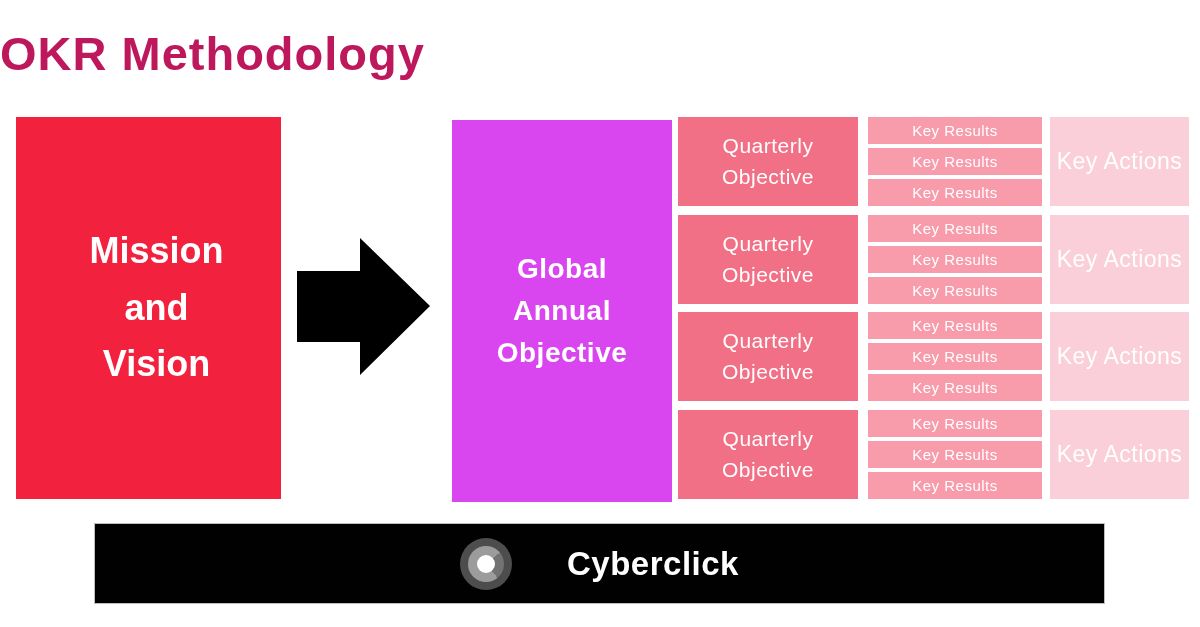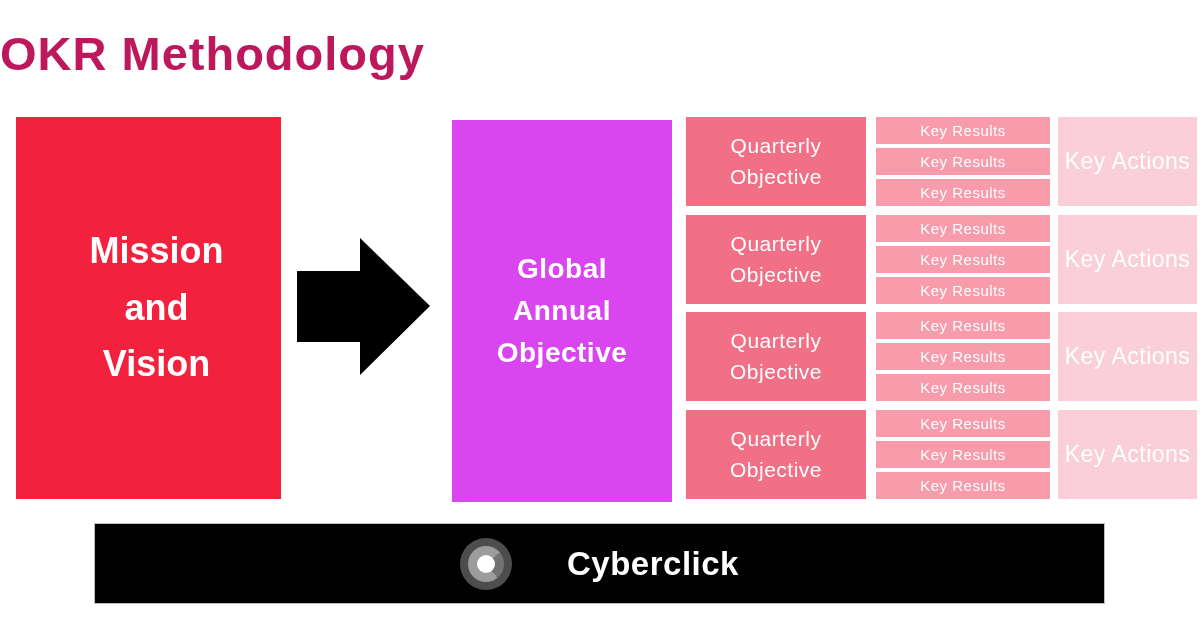--- a/index.html
+++ b/index.html
@@ -30,21 +30,21 @@
     background:#F2213E;
     font-size:36px;font-weight:700;line-height:1.58;padding-left:16px;
   }
   .arrow{left:297px;top:238px;width:133px;height:137px;}
   .global-box{
     left:452px;top:120px;width:220px;height:382px;
     background:#d946ef;
     font-size:28px;font-weight:700;line-height:1.5;
     letter-spacing:0.5px;
   }
-  .row{left:678px;width:511px;height:89px;margin-left:8px;}
+  .row{left:678px;width:511px;height:89px;}
   .row-1{top:117px;} .row-2{top:215px;} .row-3{top:312px;} .row-4{top:410px;}
   .quarterly-box{
     left:0;top:0;width:180px;height:89px;
     background:#F17086;
     font-size:21px;font-weight:500;line-height:1.45;
     letter-spacing:0.5px;
   }
   .kr-group{
     left:190px;top:0;width:174px;height:89px;
     display:flex;flex-direction:column;gap:4px;

